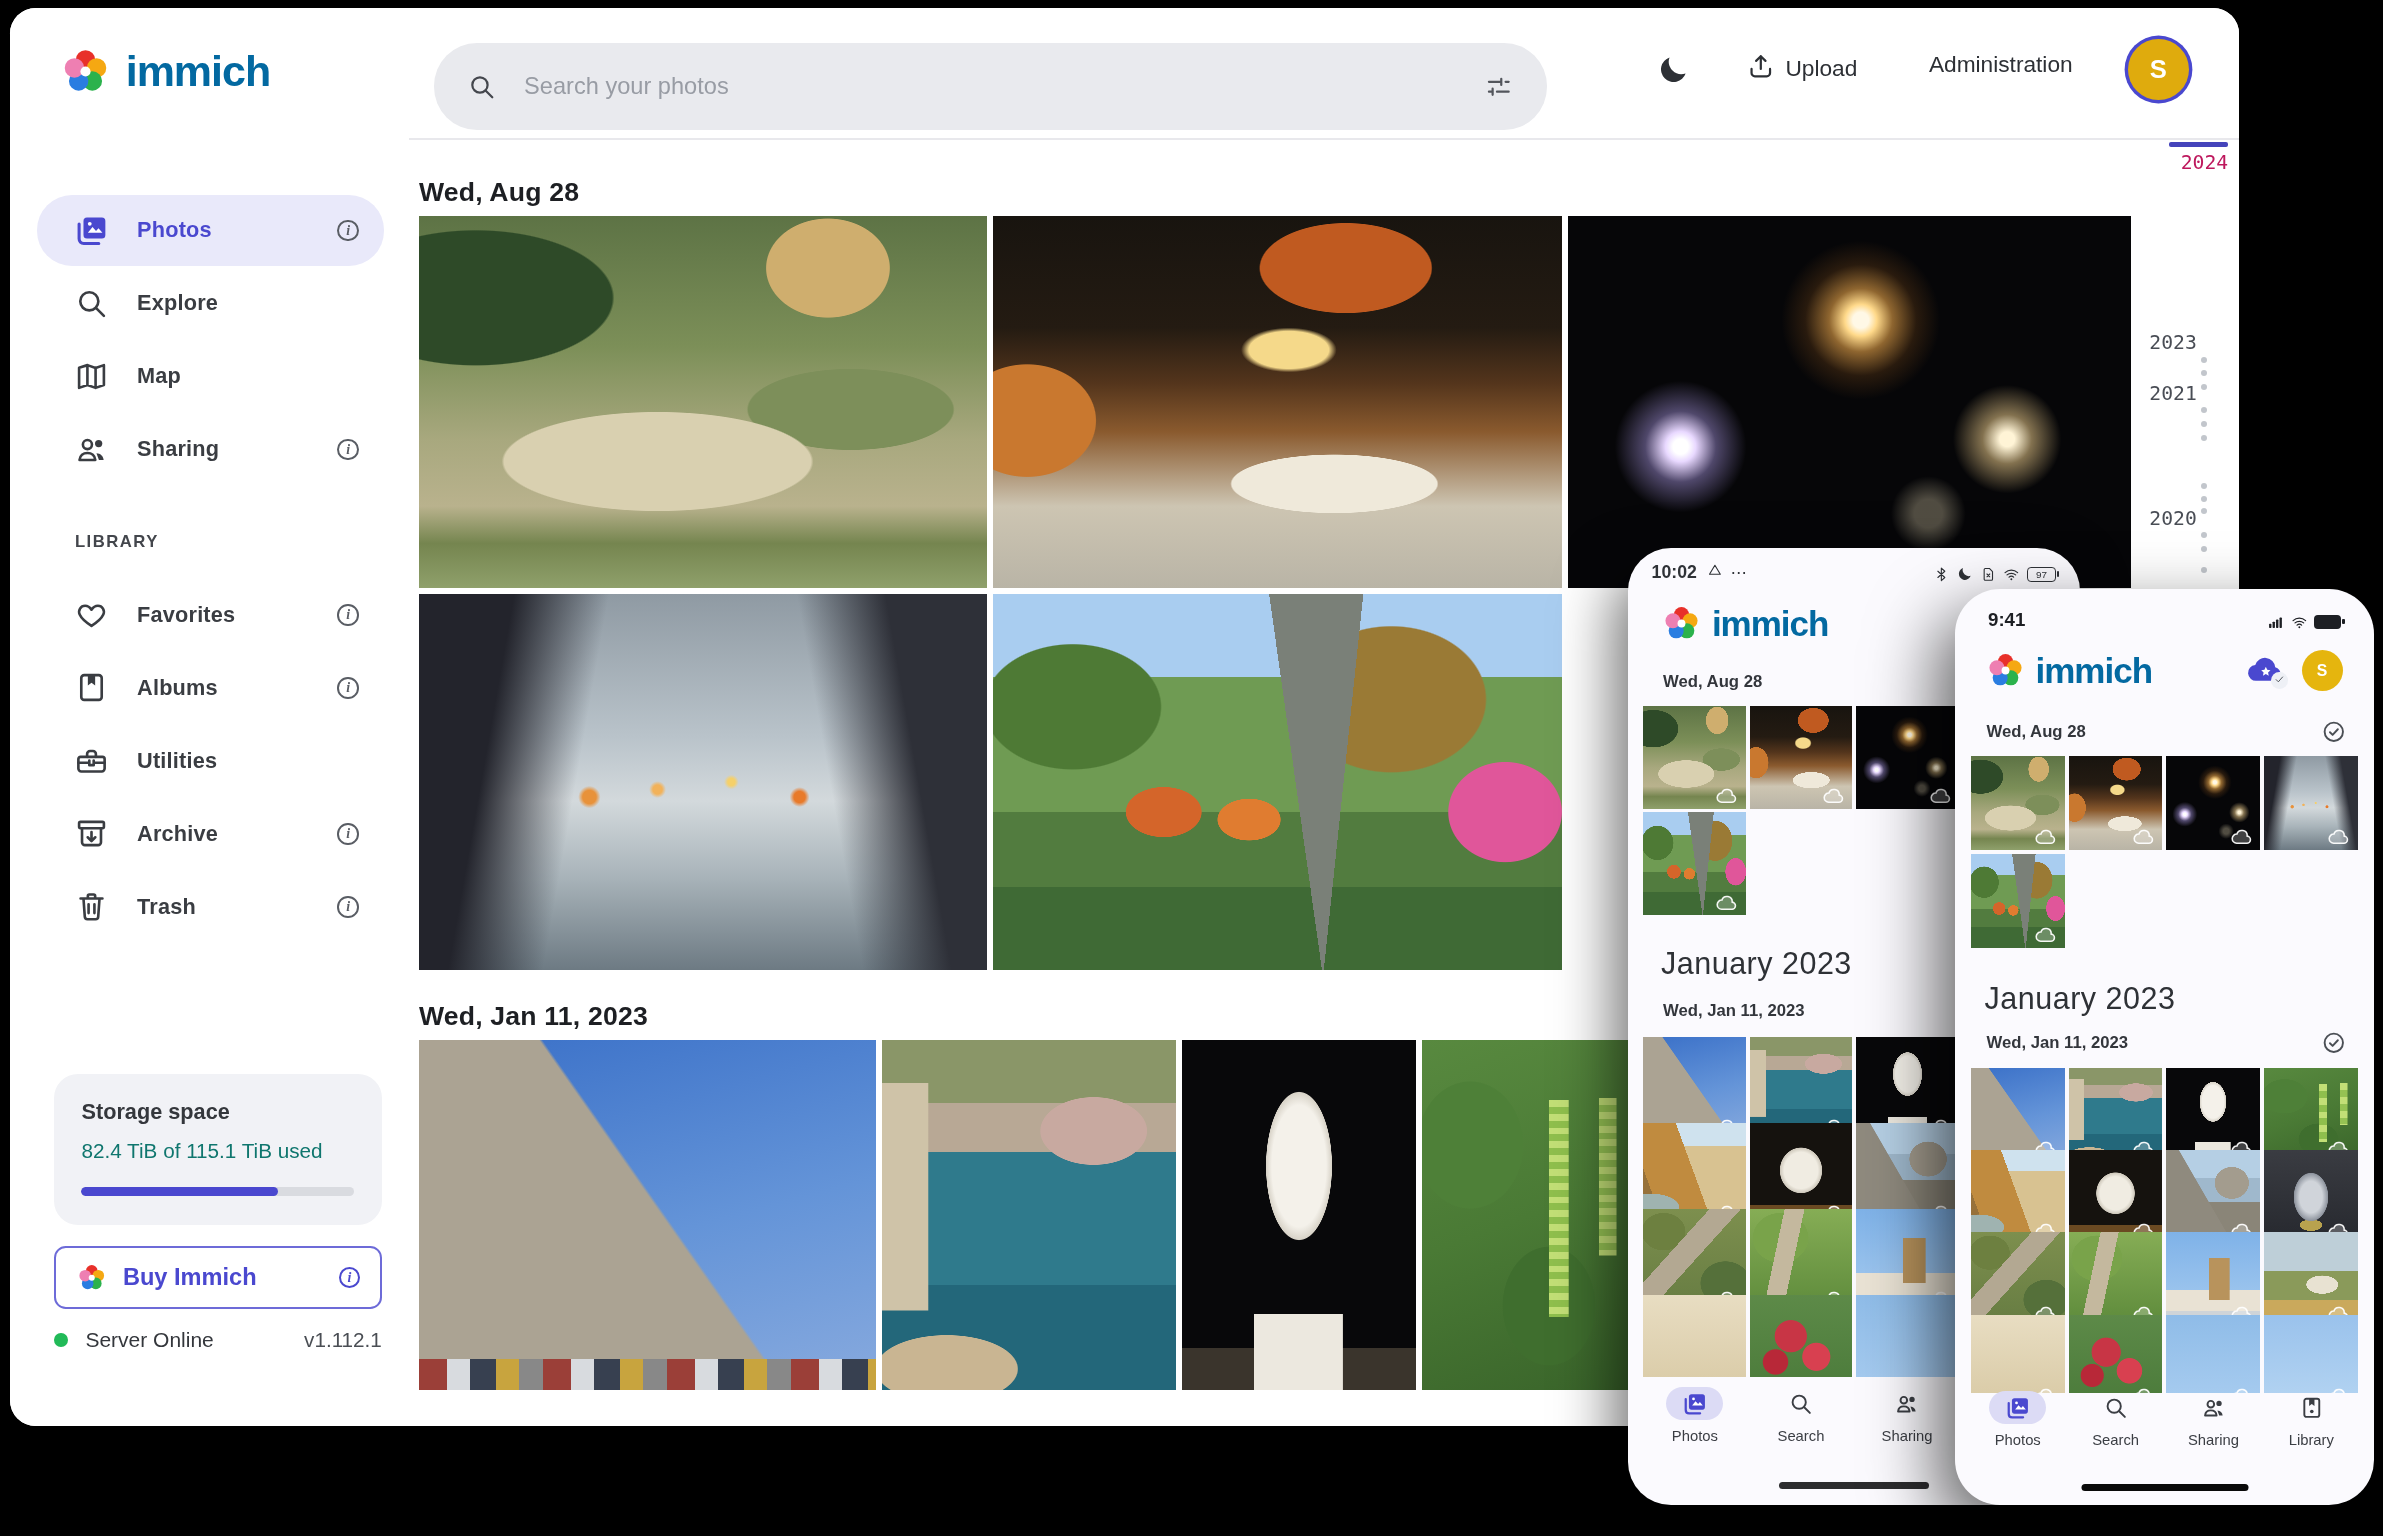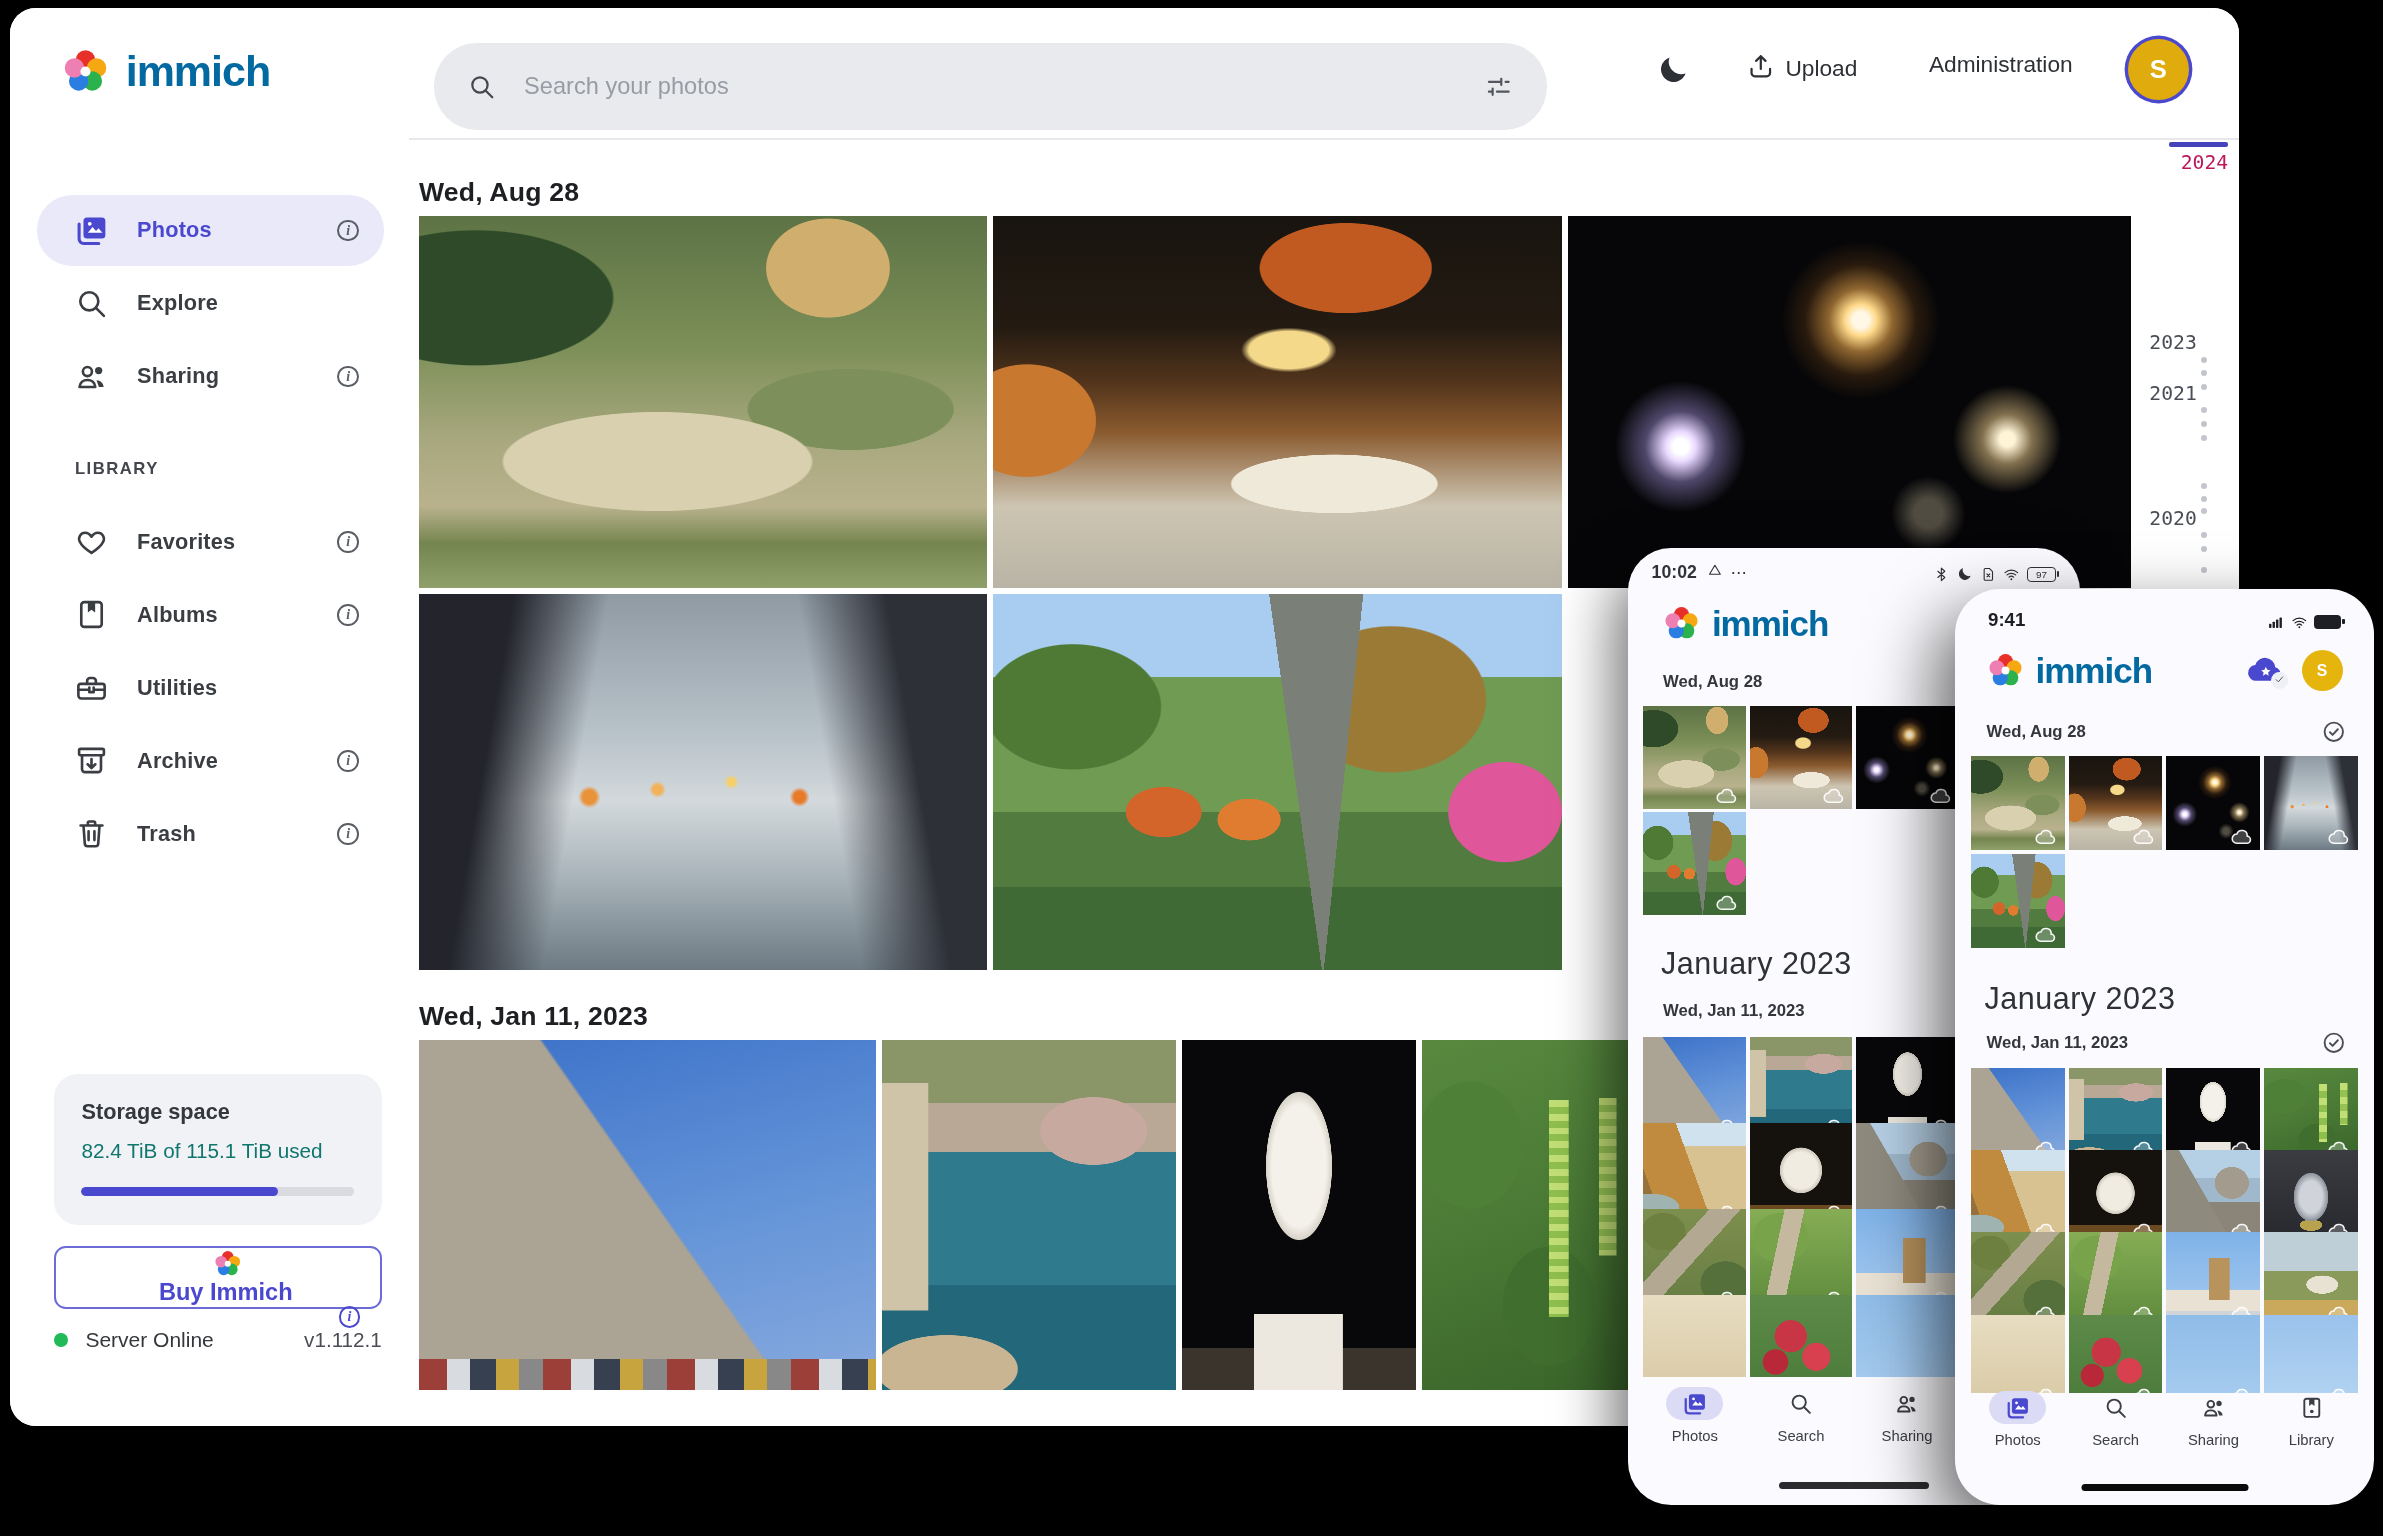--- a/index.html
+++ b/index.html
@@ -47,21 +47,21 @@
         font:italic 700 13.8px/18.7px "Liberation Serif",serif;text-align:center;box-sizing:border-box;}
   .lib-label{margin:47px 0 27.6px 65px;font-size:16.7px;font-weight:700;letter-spacing:1.5px;color:#43464c;}
   .storage{position:absolute;left:44px;top:936px;width:328px;height:151px;background:#f1f2f6;
            border-radius:24px;padding:25.6px 27.6px;box-sizing:border-box;}
   .storage .t{font-size:21.7px;font-weight:700;color:#34373c;}
   .storage .u{font-size:20.7px;color:#0f766e;margin-top:13.8px;}
   .track{margin-top:23.6px;height:8.9px;border-radius:4.9px;background:#d9dbe0;overflow:hidden;}
   .fill{height:100%;border-radius:4.9px;background:#4a48cf;}
   .buy{position:absolute;left:44px;top:1108px;width:328px;height:63px;background:#fff;
        border:2px solid #6d6bd8;border-radius:11.8px;display:flex;align-items:center;cursor:pointer;
-       font-family:inherit;padding:0;flex-direction:column;}
+       font-family:inherit;padding:0;}
   .buy .fl{width:31.5px;height:31.5px;margin-left:19.7px;}
   .buy .bl{margin-left:15.8px;font-size:23.6px;font-weight:700;color:#4a48cf;}
   .buy .info{margin-left:auto;margin-right:19.7px;border-color:#4a48cf;color:#4a48cf;}
   .server{position:absolute;left:44px;top:1190px;width:328px;display:flex;align-items:center;}
   .dot{width:13.8px;height:13.8px;border-radius:50%;background:#21ba58;}
   .server .sv{margin-left:17.7px;font-size:21px;color:#34373c;}
   .server .vv{margin-left:auto;font-size:20.7px;color:#4a4e54;}
 
   
   .content{position:absolute;left:409px;top:130px;width:1713px;bottom:0;}
@@ -295,20 +295,28 @@
               <svg viewBox="0 0 24 24" class="st">
                 <circle cx="10.5" cy="10.5" r="6.2"></circle>
                 <path d="M15.2 15.2 20.5 20.5"></path>
               </svg>
             </span>
             <span class="s-lb">Explore</span>
           </div>
           <div class="s-item">
             <span class="s-ic">
               <svg viewBox="0 0 24 24" class="st">
+                <path d="M9.2 4.2 3.5 6v13.8l5.7-1.9 5.6 1.9 5.7-1.9V4.2l-5.7 1.9-5.6-1.9zM9.2 4.2v13.7M14.8 6.1v13.7"></path>
+              </svg>
+            </span>
+            <span class="s-lb">Map</span>
+          </div>
+          <div class="s-item">
+            <span class="s-ic">
+              <svg viewBox="0 0 24 24" class="st">
                 <circle cx="9.2" cy="8.6" r="3.1"></circle>
                 <path d="M3.8 19.2c.3-3 2.5-4.8 5.4-4.8s5.1 1.8 5.4 4.8z"></path>
                 <circle cx="16.9" cy="7.9" r="2.5" fill="currentColor" stroke="none"></circle>
                 <path d="M15.4 14.6c2.7.1 4.6 1.8 4.9 4.6h-3.2" fill="currentColor" stroke="none"></path>
               </svg>
             </span>
             <span class="s-lb">Sharing</span>
             <span class="info">i</span>
           </div>
         </div>

